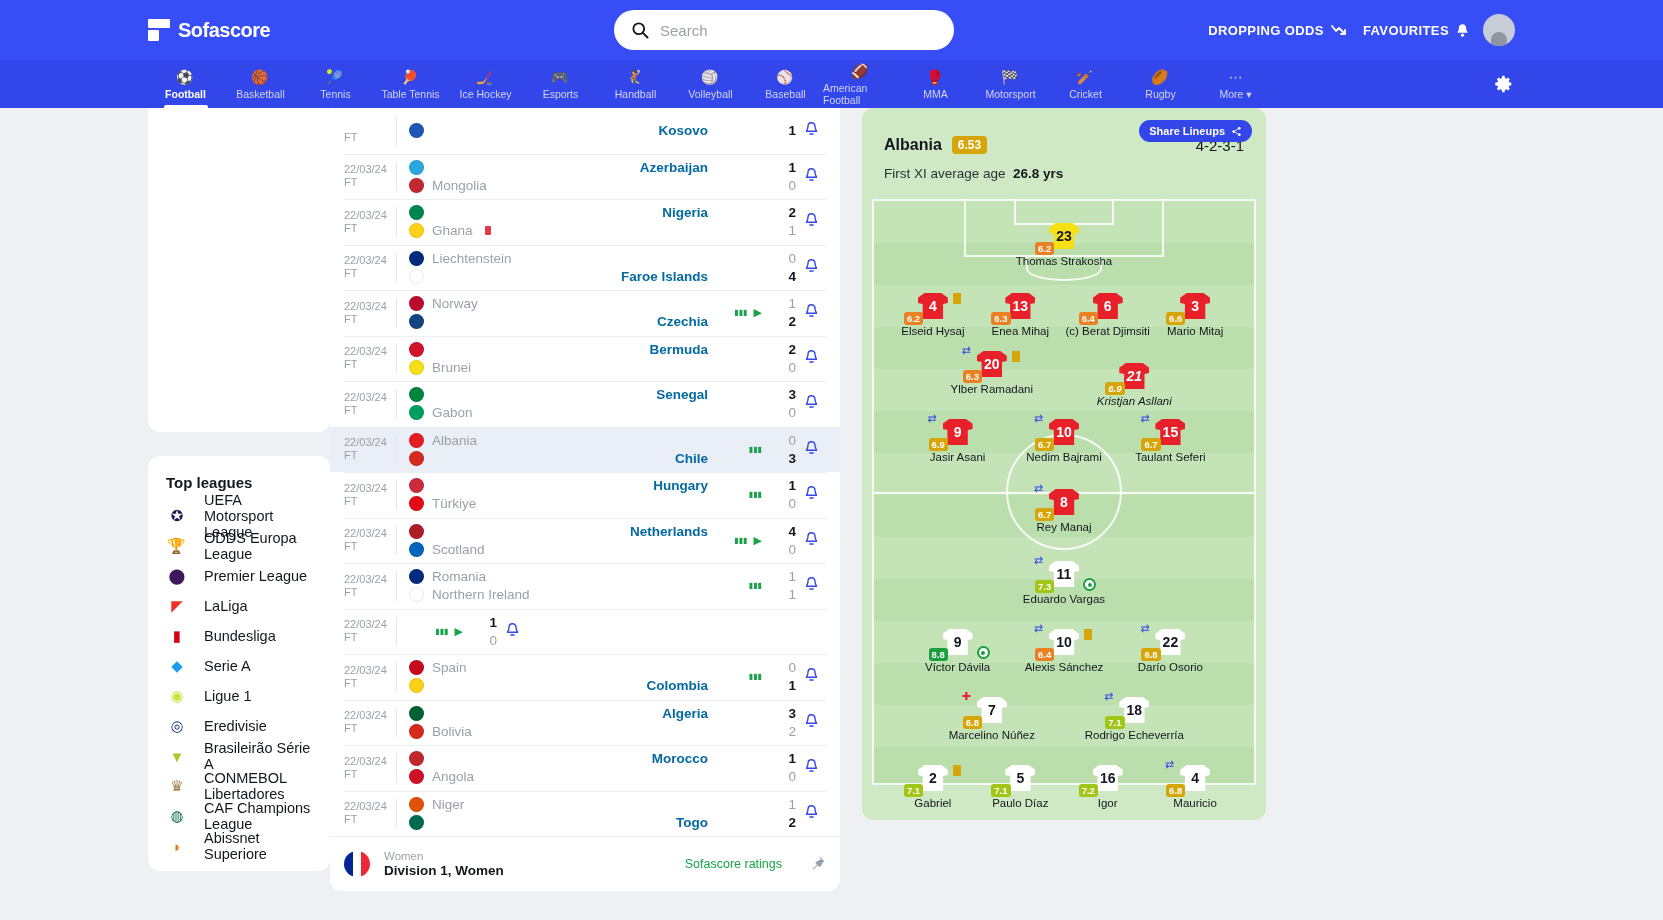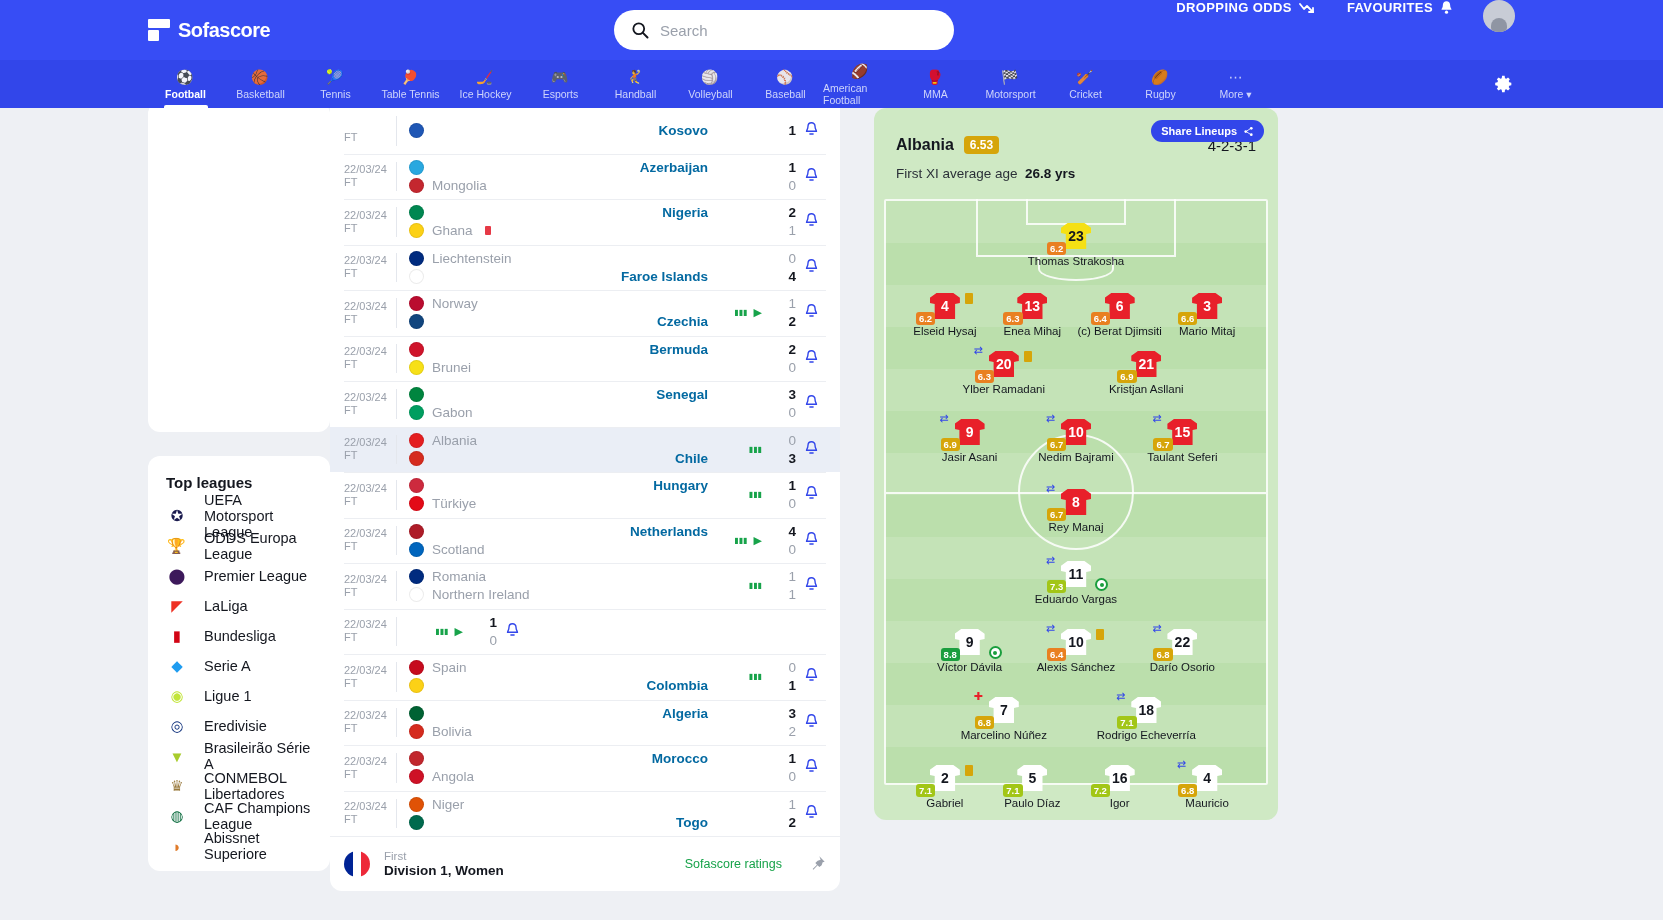--- a/index.html
+++ b/index.html
@@ -30,21 +30,21 @@
   .search-wrap {
     position:absolute; left:614px; top:10px; width:340px; height:40px;
     background:#fff; border-radius:22px; display:flex; align-items:center; padding:0 16px;
   }
   .search-icon { width:20px; height:20px; flex:0 0 auto; margin-right:10px; }
   .search-input {
     border:none; outline:none; font-size:15px; color:#333; width:100%;
     font-family:"Liberation Sans", sans-serif; background:transparent;
   }
   .search-input::placeholder { color:#9aa0ab; }
-  .hdr-right { position:absolute; right:148px; top:0; height:60px; display:flex; align-items:flex-start; gap:30px; }
+  .hdr-right { position:absolute; right:148px; top:0; height:60px; display:flex; align-items:center; gap:14px; }
   .hdr-item { color:#fff; font-size:13px; font-weight:bold; letter-spacing:.4px; display:flex; align-items:center; gap:7px; cursor:pointer; }
   .avatar {
     width:32px; height:32px; border-radius:50%; background:#c8ccd6;
     display:flex; align-items:flex-end; justify-content:center; overflow:hidden;
   }
   .avatar i { display:block; width:16px; height:16px; border-radius:50% 50% 40% 40%; background:#8f95a3; margin-bottom:-2px; }
   .avatar:before { content:""; position:absolute; }
   
   .sportsnav {
     height: 48px; background:#3246ea; display:flex; align-items:stretch; position:relative;
@@ -102,21 +102,21 @@
   .league-head {
     display:flex; align-items:center; padding:12px 14px; border-top:1px solid #eceef2; gap:14px;
   }
   .league-head .lf-flag { width:26px; height:26px; border-radius:50%; overflow:hidden; flex:0 0 26px; position:relative; }
   .lh-txt { flex:1 1 auto; }
   .lh-country { font-size:11.5px; color:#9aa0ab; line-height:14px; }
   .lh-name { font-size:13.5px; color:#14171f; font-weight:bold; line-height:16px; }
   .lh-ratings { color:#17a34a; font-size:12.5px; cursor:pointer; }
   .lh-pin { color:#9aa0ab; font-size:15px; margin-left:14px; cursor:pointer; }
   
-  .col-right { flex:1 1 auto; padding-left:34px; }
+  .col-right { flex:1 1 auto; padding-left:22px; }
   .lineup-card {
     width:404px; background:#cfe9c4; border-radius:12px; padding:10px; position:relative;
     height: 712px; overflow:hidden;
   }
   .share-btn {
     position:absolute; right:14px; top:12px; background:#3246ea; color:#fff;
     font-size:11px; font-weight:bold; padding:5px 10px; border-radius:12px;
     display:flex; align-items:center; gap:6px; cursor:pointer;
   }
   .team-head { padding:18px 12px 6px 12px; }
@@ -729,21 +729,21 @@
             </div>
             <div class="m-bell"><svg width="15" height="16" viewBox="0 0 13 15">
                 <path d="M6.5 1.6c-2 0-3.3 1.5-3.3 3.4 0 2.8-1.3 3.5-1.3 4.6h9.2c0-1.1-1.3-1.8-1.3-4.6 0-1.9-1.3-3.4-3.3-3.4z" fill="none" stroke="#3246ea" stroke-width="1.3"></path>
                 <path d="M5 12.2h3" stroke="#3246ea" stroke-width="1.3" stroke-linecap="round"></path>
               </svg></div>
           </div>
         </div>
       <div class="league-head">
         <div class="lf-flag" id="lf-flag" style="background: linear-gradient(to right, rgb(0, 35, 149) 0px, rgb(0, 35, 149) 33%, rgb(255, 255, 255) 33%, rgb(255, 255, 255) 66%, rgb(237, 41, 57) 66%, rgb(237, 41, 57) 100%);"></div>
         <div class="lh-txt">
-          <div class="lh-country">First</div>
+          <div class="lh-country">Women</div>
           <div class="lh-name">Division 1, Women</div>
         </div>
         <div class="lh-ratings">Sofascore ratings</div>
         <div class="lh-pin">
           <svg width="16" height="16" viewBox="0 0 24 24">
             <path fill="#9aa0ab" d="M14 2l8 8-3 1-1.5 4.5L14 18l-2.5-2.5L5 22l-1-1 6.5-6.5L8 12l3.5-3.5L16 7l-2-5z"></path>
           </svg>
         </div>
       </div>
     </div>
@@ -778,21 +778,21 @@
         <div class="arc-top"></div>
         <div class="halfline"></div>
         <div class="circle"></div>
         <div id="players-layer">
             <div class="player" style="left: 50%; top: 22px;"><div class="p-shirt-wrap"><div class="shirt yellow"><span>23</span></div><div class="rating r-orange">6.2</div></div><div class="p-name">Thomas Strakosha</div></div>
             <div class="player" style="left: 15.5%; top: 92px;"><div class="p-shirt-wrap"><div class="shirt red"><span>4</span></div><div class="rating r-orange">6.2</div><div class="card-y"></div></div><div class="p-name">Elseid Hysaj</div></div>
             <div class="player" style="left: 38.5%; top: 92px;"><div class="p-shirt-wrap"><div class="shirt red"><span>13</span></div><div class="rating r-orange">6.3</div></div><div class="p-name">Enea Mihaj</div></div>
             <div class="player" style="left: 61.5%; top: 92px;"><div class="p-shirt-wrap"><div class="shirt red"><span>6</span></div><div class="rating r-orange">6.4</div></div><div class="p-name">(c) Berat Djimsiti</div></div>
             <div class="player" style="left: 84.5%; top: 92px;"><div class="p-shirt-wrap"><div class="shirt red"><span>3</span></div><div class="rating r-yellow">6.6</div></div><div class="p-name">Mario Mitaj</div></div>
             <div class="player" style="left: 31%; top: 150px;"><div class="p-shirt-wrap"><div class="shirt red"><span>20</span></div><div class="rating r-orange">6.3</div><div class="sub-icon">⇄</div><div class="card-y"></div></div><div class="p-name">Ylber Ramadani</div></div>
-            <div class="player" style="left: 68.5%; top: 150px;"><div class="p-shirt-wrap"><div class="shirt red"><span>21</span></div><div class="rating r-yellow">6.9</div></div><div class="p-name">Kristjan Asllani</div></div>
+            <div class="player" style="left: 68.5%; top: 162px; font-style: italic;"><div class="p-shirt-wrap"><div class="shirt red"><span>21</span></div><div class="rating r-yellow">6.9</div></div><div class="p-name">Kristjan Asllani</div></div>
             <div class="player" style="left: 22%; top: 218px;"><div class="p-shirt-wrap"><div class="shirt red"><span>9</span></div><div class="rating r-yellow">6.9</div><div class="sub-icon">⇄</div></div><div class="p-name">Jasir Asani</div></div>
             <div class="player" style="left: 50%; top: 218px;"><div class="p-shirt-wrap"><div class="shirt red"><span>10</span></div><div class="rating r-yellow">6.7</div><div class="sub-icon">⇄</div></div><div class="p-name">Nedim Bajrami</div></div>
             <div class="player" style="left: 78%; top: 218px;"><div class="p-shirt-wrap"><div class="shirt red"><span>15</span></div><div class="rating r-yellow">6.7</div><div class="sub-icon">⇄</div></div><div class="p-name">Taulant Seferi</div></div>
             <div class="player" style="left: 50%; top: 288px;"><div class="p-shirt-wrap"><div class="shirt red"><span>8</span></div><div class="rating r-yellow">6.7</div><div class="sub-icon">⇄</div></div><div class="p-name">Rey Manaj</div></div>
             <div class="player" style="left: 50%; top: 360px;"><div class="p-shirt-wrap"><div class="shirt white"><span>11</span></div><div class="rating r-lgreen">7.3</div><div class="sub-icon">⇄</div><div class="goal-icon"></div></div><div class="p-name">Eduardo Vargas</div></div>
             <div class="player" style="left: 22%; top: 428px;"><div class="p-shirt-wrap"><div class="shirt white"><span>9</span></div><div class="rating r-dgreen">8.8</div><div class="goal-icon"></div></div><div class="p-name">Víctor Dávila</div></div>
             <div class="player" style="left: 50%; top: 428px;"><div class="p-shirt-wrap"><div class="shirt white"><span>10</span></div><div class="rating r-orange">6.4</div><div class="sub-icon">⇄</div><div class="card-y"></div></div><div class="p-name">Alexis Sánchez</div></div>
             <div class="player" style="left: 78%; top: 428px;"><div class="p-shirt-wrap"><div class="shirt white"><span>22</span></div><div class="rating r-yellow">6.8</div><div class="sub-icon">⇄</div></div><div class="p-name">Darío Osorio</div></div>
             <div class="player" style="left: 31%; top: 496px;"><div class="p-shirt-wrap"><div class="shirt white"><span>7</span></div><div class="rating r-yellow">6.8</div><div class="inj-icon"><span style="color:#e8202a">✚</span></div></div><div class="p-name">Marcelino Núñez</div></div>
             <div class="player" style="left: 68.5%; top: 496px;"><div class="p-shirt-wrap"><div class="shirt white"><span>18</span></div><div class="rating r-lgreen">7.1</div><div class="sub-icon">⇄</div></div><div class="p-name">Rodrigo Echeverría</div></div>

